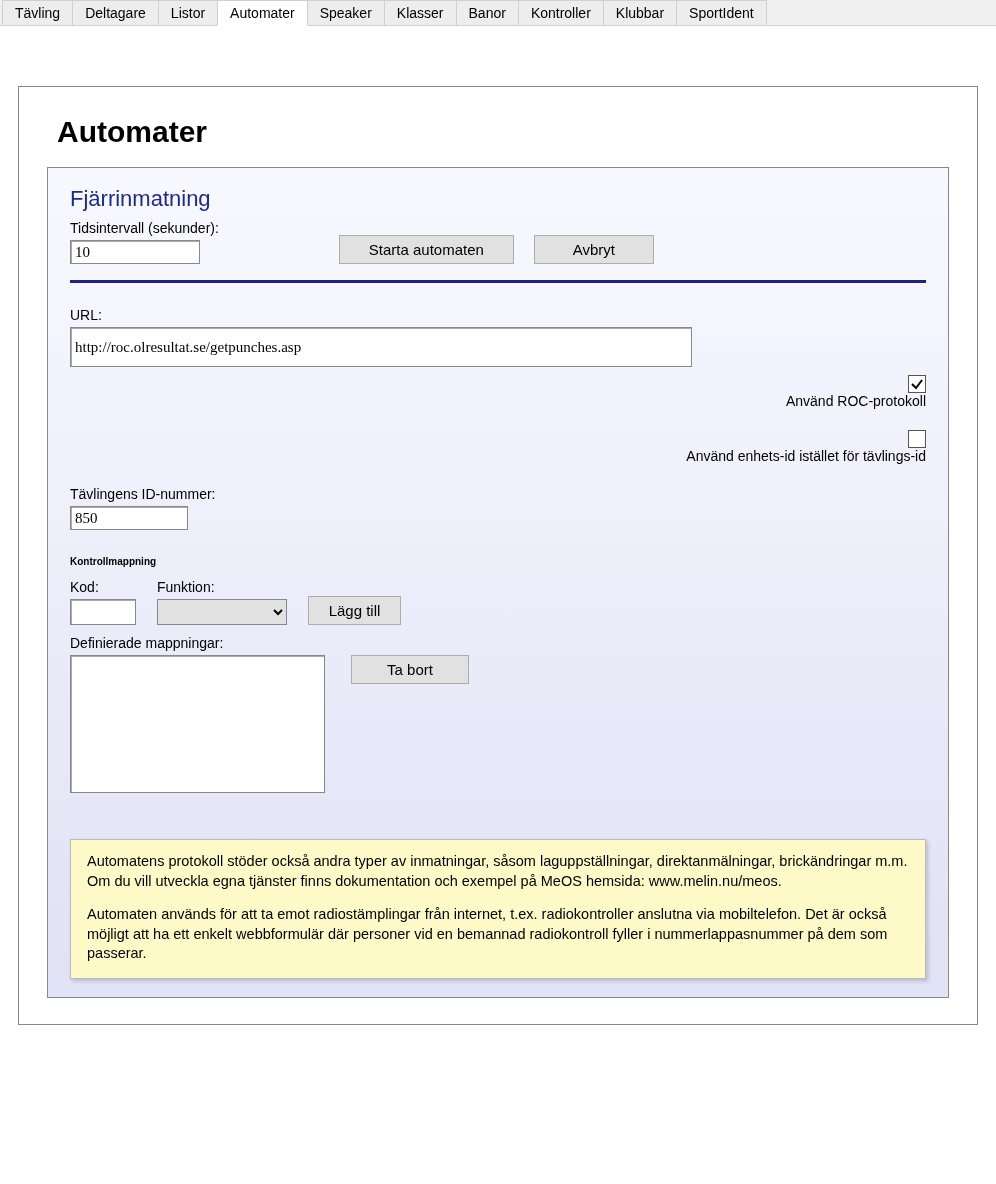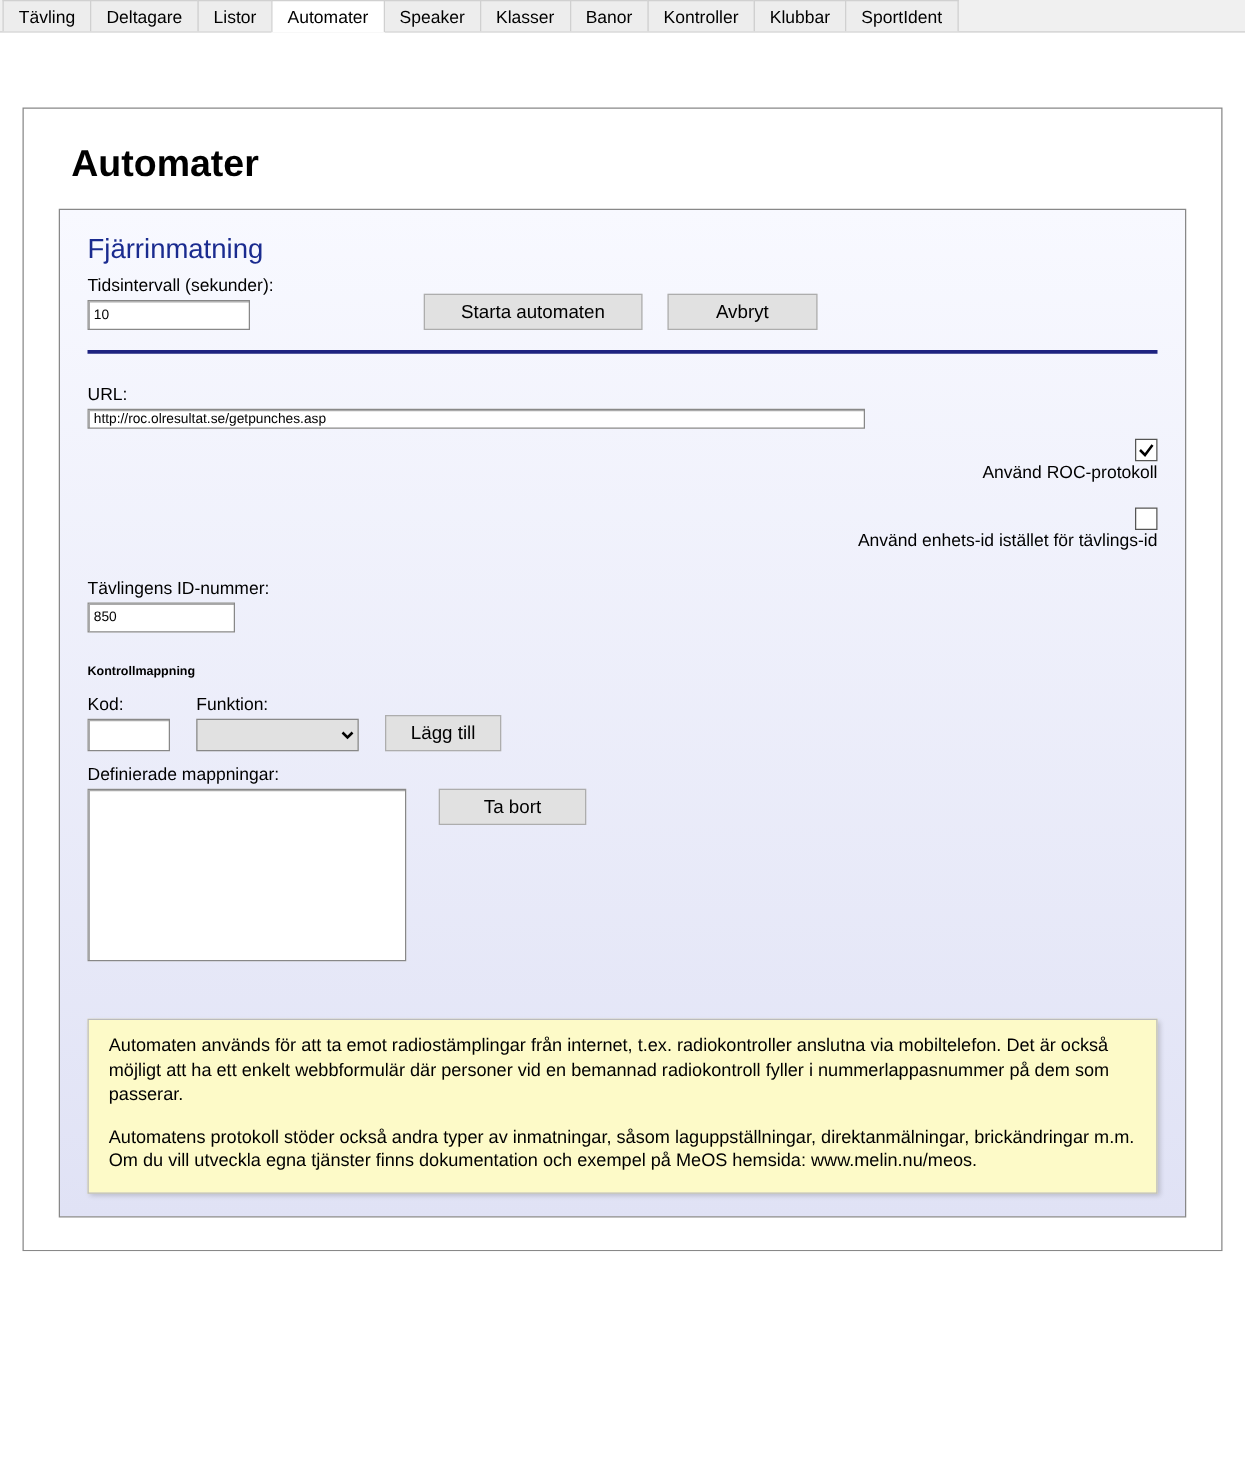--- a/index.html
+++ b/index.html
@@ -67,26 +67,27 @@
     flex-direction: column;
     gap: 2px;
   }
   .lbl {
     font-size: 14px;
     margin-bottom: 2px;
   }
   input[type=text] {
     border: 1px solid #888;
     padding: 2px 4px;
-    font-size: 11px;
+    font-size: 15px;
     background: #fff;
     box-shadow: inset 1px 1px 0 #aaa;
+    font-family: Liberation Serif, serif;
   }
   .input-interval { width: 130px; height: 24px; }
-  .input-url { width: 622px; height: 16px; }
+  .input-url { width: 622px; height: 40px; }
   .input-id { width: 118px; height: 24px; }
   .input-kod { width: 66px; height: 26px; }
   button {
     background: #e1e1e1;
     border: 1px solid #adadad;
     padding: 5px 0;
     font-size: 15px;
     cursor: pointer;
     font-family: inherit;
     text-align: center;
@@ -223,18 +224,18 @@
 
     <div class="field" style="margin-top:10px;">
       <span class="lbl">Definierade mappningar:</span>
       <div class="row" style="align-items:flex-start; gap:26px;">
         <div class="listbox"></div>
         <button class="btn-remove">Ta bort</button>
       </div>
     </div>
 
     <div class="infobox">
+      <p>Automatens protokoll stöder också andra typer av inmatningar, såsom laguppställningar, direktanmälningar, brickändringar m.m. Om du vill utveckla egna tjänster finns dokumentation och exempel på MeOS hemsida: www.melin.nu/meos.</p>
       <p>Automaten används för att ta emot radiostämplingar från internet, t.ex. radiokontroller anslutna via mobiltelefon. Det är också möjligt att ha ett enkelt webbformulär där personer vid en bemannad radiokontroll fyller i nummerlappasnummer på dem som passerar.</p>
-      <p>Automatens protokoll stöder också andra typer av inmatningar, såsom laguppställningar, direktanmälningar, brickändringar m.m. Om du vill utveckla egna tjänster finns dokumentation och exempel på MeOS hemsida: www.melin.nu/meos.</p>
     </div>
 
   </div>
 </div>
 
 </body></html>

